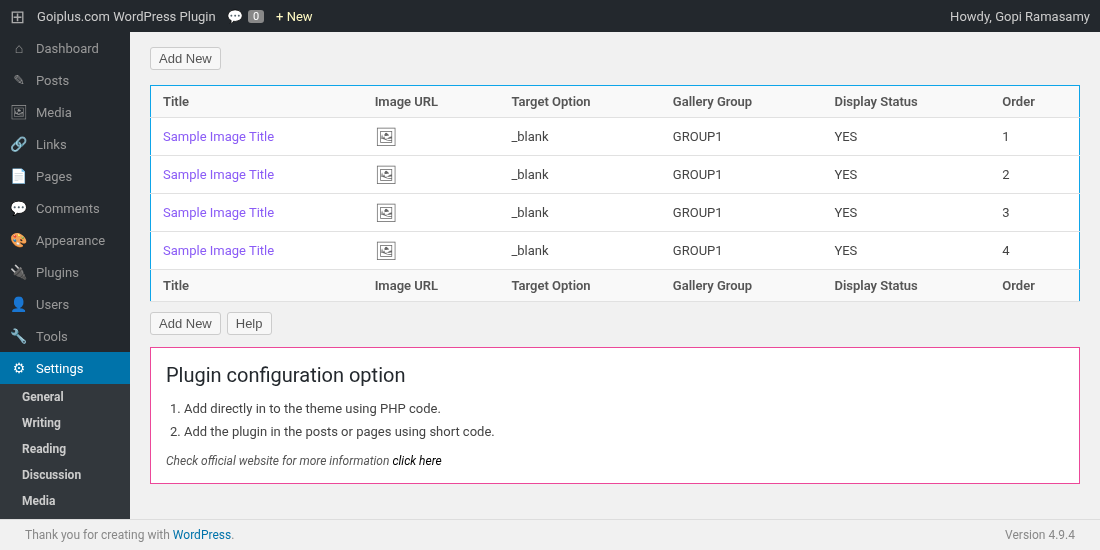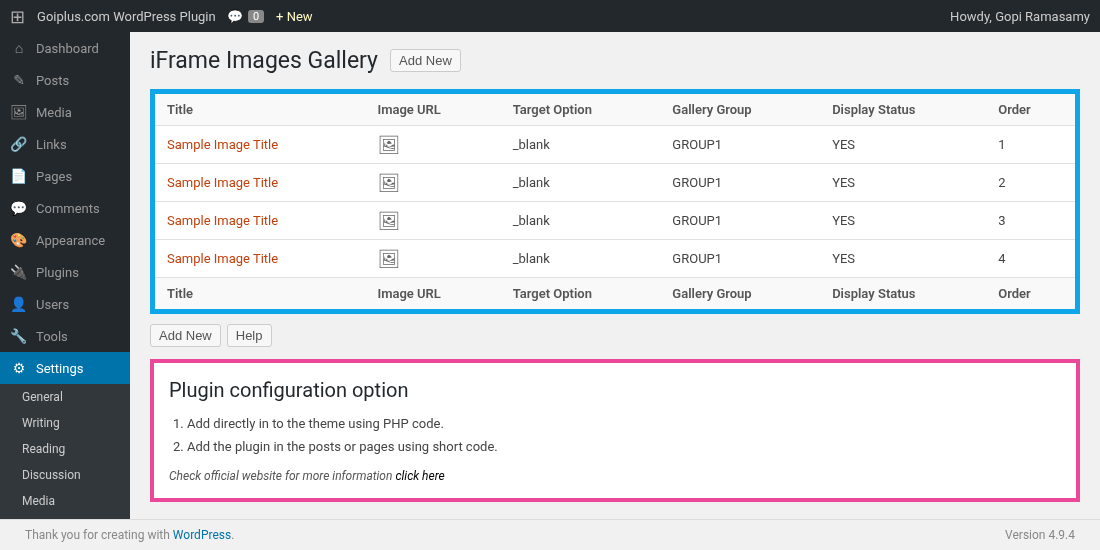--- a/index.html
+++ b/index.html
@@ -36,21 +36,21 @@
       padding: 8px 10px;
       color: #999;
       cursor: pointer;
       font-size: 13px;
       white-space: nowrap;
     }
     .menu-item.active { background: #0073aa; color: #fff; }
     .menu-item .menu-icon { font-size: 14px; width: 18px; text-align: center; }
 
     
-    .submenu { background: #32373c; }
+    .submenu { background: #32373c; font-weight: bold; }
     .submenu .menu-item { padding: 6px 10px 6px 22px; font-size: 12px; color: #ccc; }
 
     
     #wpcontent {
       flex: 1;
       overflow-y: auto;
       background: #f1f1f1;
       padding: 15px 20px;
     }
 
@@ -73,59 +73,59 @@
       font-size: 13px;
       cursor: pointer;
       border-radius: 3px;
     }
 
     
     .wp-list-table {
       width: 100%;
       border-collapse: collapse;
       background: #fff;
-      border: 5px solid #0ea5e9;
+      border: 1px solid #0ea5e9;
       margin-bottom: 0;
     }
     .wp-list-table th, .wp-list-table td {
       padding: 8px 12px;
       text-align: left;
       border-bottom: 1px solid #e1e1e1;
       font-size: 13px;
     }
     .wp-list-table th {
       background: #f9f9f9;
       color: #555;
       font-weight: 600;
     }
     .wp-list-table td { color: #444; }
     .wp-list-table tr:last-child td { border-bottom: 1px solid #e1e1e1; }
     .img-icon { font-size: 18px; color: #666; }
-    .link-blue { color: #c2410c; text-decoration: none; }
+    .link-blue { color: #8b5cf6; text-decoration: none; }
 
     
     .table-actions {
       display: flex;
       gap: 6px;
       margin: 10px 0;
     }
     .btn-action {
       background: #f7f7f7;
       border: 1px solid #cccccc;
       color: #555;
       padding: 3px 8px;
       font-size: 13px;
       cursor: pointer;
       border-radius: 3px;
     }
 
     
     .plugin-config {
       background: #fff;
-      border: 4px solid #ec4899;
+      border: 1px solid #ec4899;
       padding: 15px;
       margin-top: 12px;
     }
     .plugin-config h2 { font-size: 20px; font-weight: 400; color: #23282d; margin-bottom: 10px; }
     .plugin-config ol { margin-left: 18px; line-height: 1.8; color: #444; }
     .plugin-config p { margin-top: 10px; font-style: italic; color: #555; font-size: 12px; }
     .plugin-config p a { color: #000000; text-decoration: none; }
 
     
     #wpfooter {
@@ -220,21 +220,20 @@
       <div class="menu-item">
         
       </div>
 
     </div>
 
   </div>
 
   <div id="wpcontent">
     <div class="page-header">
-      <h1 class="page-title">iFrame Images Gallery</h1>
       <button class="btn-add-new">Add New</button>
     </div>
 
     <table class="wp-list-table">
       <thead>
         <tr>
           <th>Title</th>
           <th>Image URL</th>
           <th>Target Option</th>
           <th>Gallery Group</th>

